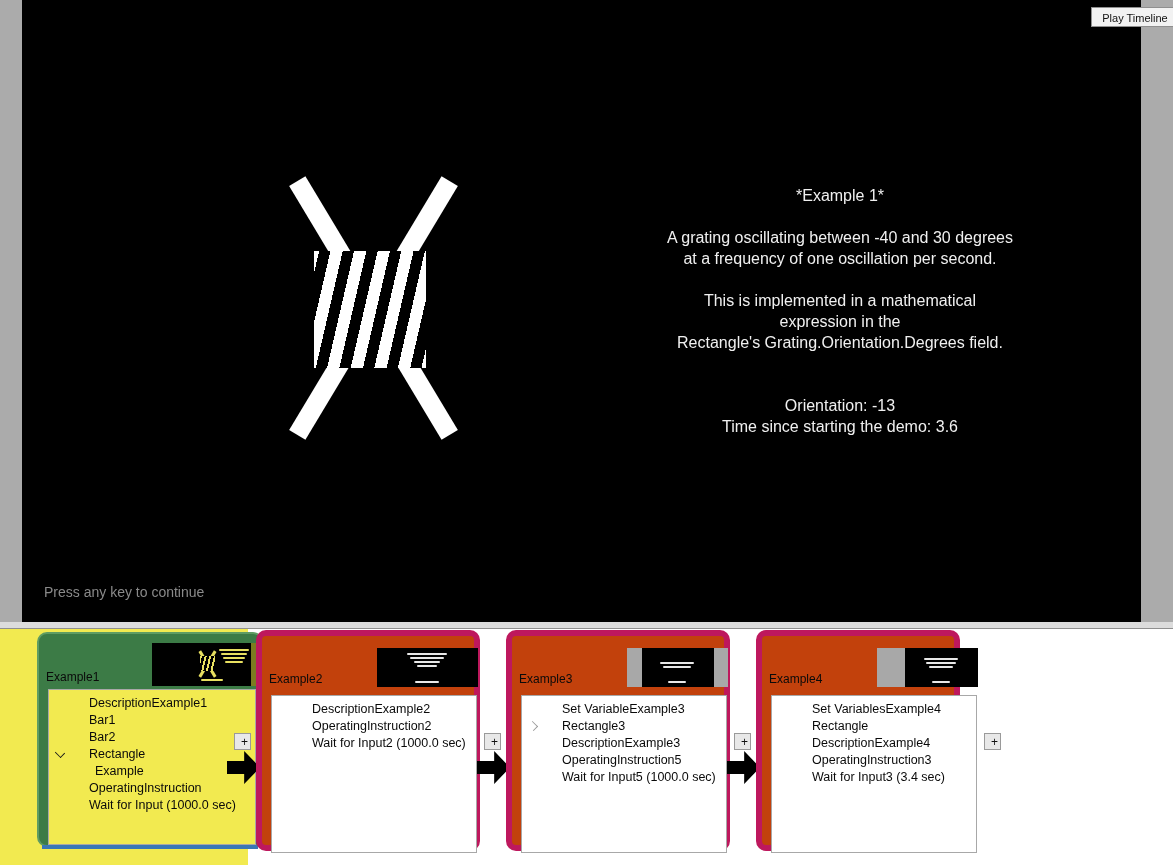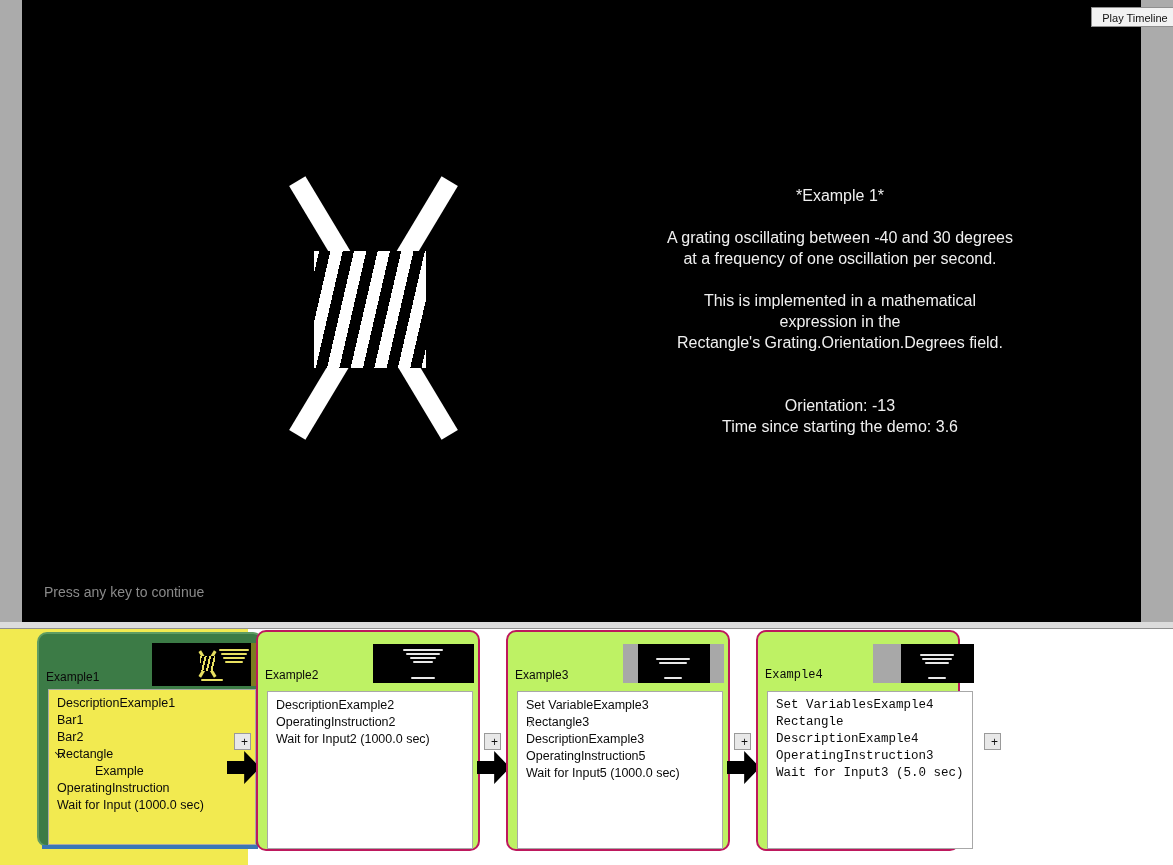--- a/index.html
+++ b/index.html
@@ -27,39 +27,39 @@
         color:#f0f0f0;font-size:16px;line-height:21px;text-align:center;white-space:nowrap;}
   .stage-text div{min-height:21px;}
   .press-key{position:absolute;left:560px;top:584px;width:1119px;margin-left:-559px;
         color:#8a8a8a;font-size:14px;}
 
   
   .timeline{position:absolute;left:0;top:629px;width:1173px;height:236px;background:#fff;}
   .sel-strip{position:absolute;left:0;top:0;width:248px;height:236px;background:#f2ea50;}
 
   .card{position:absolute;top:1px;width:224px;height:221px;border-radius:10px;box-sizing:border-box;}
-  .card.blue{background:#bef264;border:2px solid #be185d;}
+  .card.blue{background:#c2410c;border:6px solid #be185d;}
   .card.green{background:#3c7b46;border:2px solid #5f9c63;height:215px;top:3px;}
   .card-underline{position:absolute;left:3px;right:3px;bottom:-4px;height:4px;background:#3a77b5;}
 
   .card-title{position:absolute;left:7px;top:36px;font-size:12px;color:#0a0a0a;}
   .thumb{position:absolute;top:12px;width:101px;height:39px;background:#000;overflow:hidden;}
   .thumb .gline{position:absolute;background:#e8e8e8;height:2px;border-radius:1px;}
   .thumb .yline{position:absolute;background:#e8e060;height:2px;border-radius:1px;}
   .thumb .gray{position:absolute;top:0;bottom:0;background:#a8a8a8;}
   .thumb .olive{position:absolute;top:0;bottom:0;right:0;width:6px;background:#7c7c20;}
   .mini-bar{position:absolute;width:3px;height:30px;background:#e8e060;}
   .mini-grating{position:absolute;width:15px;height:15px;
         background:repeating-linear-gradient(103deg,#e8e060 0 2px,#000 2px 4.5px);}
 
   .list-panel{position:absolute;left:9px;top:59px;width:206px;height:158px;background:#fff;
         border:1px solid #a8a8a8;box-sizing:border-box;padding-top:5px;overflow:hidden;}
   .list-panel.yellow{background:#f2ea50;left:9px;top:55px;width:208px;height:156px;}
   .list-item{position:relative;height:17px;line-height:17px;font-size:12.5px;color:#0a0a0a;
-        padding-left:8px;white-space:nowrap;}
+        padding-left:40px;white-space:nowrap;}
   .list-item.ind1{padding-left:46px;}
   .chev{position:absolute;left:7px;top:4px;width:7px;height:7px;display:inline-block;}
   .chev.down{border-right:1.6px solid #1a1a1a;border-bottom:1.6px solid #1a1a1a;transform:rotate(45deg) scale(1,.8);top:3px;}
   .chev.right{border-right:1.6px solid #9a9a9a;border-bottom:1.6px solid #9a9a9a;transform:rotate(-45deg) scale(.8,1);}
 
   .plus-btn{position:absolute;width:17px;height:17px;background:#e8e8e8;border:1px solid #9a9a9a;
         box-sizing:border-box;font-size:12px;line-height:14px;text-align:center;color:#111;}
   .flow-arrow{position:absolute;width:33px;height:33px;background:#000;
         clip-path:polygon(0 30%,52% 30%,52% 0,100% 50%,52% 100%,52% 70%,0 70%);}
 </style>
@@ -150,31 +150,31 @@
       <div class="list-panel">
         <div class="list-item"><span>Set VariableExample3</span></div>
         <div class="list-item"><span class="chev right"></span><span>Rectangle3</span></div>
         <div class="list-item"><span>DescriptionExample3</span></div>
         <div class="list-item"><span>OperatingInstruction5</span></div>
         <div class="list-item"><span>Wait for Input5 (1000.0 sec)</span></div>
       </div>
     </div>
     <button class="plus-btn" style="left: 734px; top: 104px;">+</button>
     <div class="flow-arrow" style="left: 727px; top: 122px;"></div>
-    <div class="card blue" style="left: 756px; width: 204px; font-family: Liberation Mono, monospace;">
+    <div class="card blue" style="left: 756px; width: 204px;">
       <div class="card-title">Example4</div>
       <div class="thumb" style="left: 115px;">
         <div class="gray" style="left: 0px; width: 28px;"></div>
         <div class="gline" style="width: 34px; left: 47px; top: 10px;"></div>
         <div class="gline" style="width: 30px; left: 49px; top: 14px;"></div>
         <div class="gline" style="width: 24px; left: 52px; top: 18px;"></div>
         <div class="gline" style="width: 18px; left: 55px; top: 33px;"></div>
       </div>
       <div class="list-panel">
         <div class="list-item"><span>Set VariablesExample4</span></div>
         <div class="list-item"><span>Rectangle</span></div>
         <div class="list-item"><span>DescriptionExample4</span></div>
         <div class="list-item"><span>OperatingInstruction3</span></div>
-        <div class="list-item"><span>Wait for Input3 (5.0 sec)</span></div>
+        <div class="list-item"><span>Wait for Input3 (3.4 sec)</span></div>
       </div>
     </div>
     <button class="plus-btn" style="left: 984px; top: 104px;">+</button>
   </div>
 
 </body></html>

